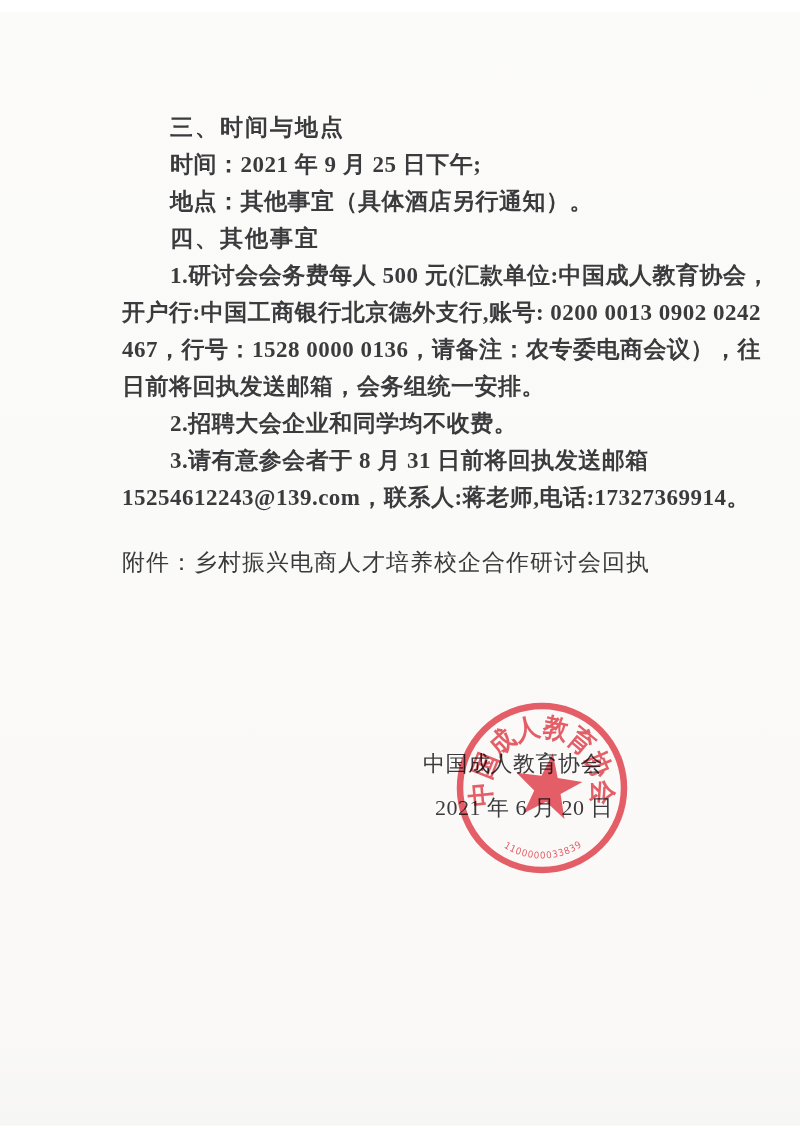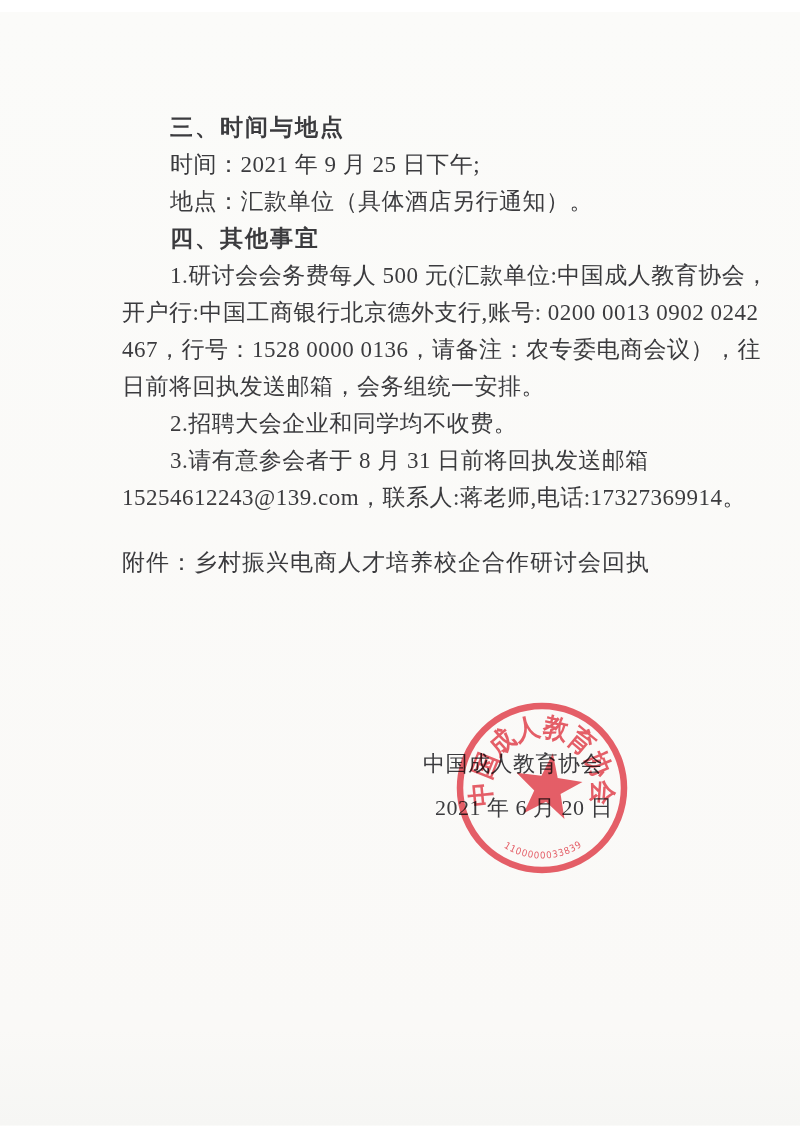--- a/index.html
+++ b/index.html
@@ -22,20 +22,21 @@
     left: 122px;
     top: 97px;
     width: 578px;
     font-size: 23px;
   }
   .line {
     height: 37px;
     line-height: 37px;
     white-space: nowrap;
     letter-spacing: 0.5px;
+    font-weight: bold;
   }
   .line.bold { font-weight: bold; letter-spacing: 2px; }
   .line.indent { padding-left: 48px; }
   .attachment-line {
     position: absolute;
     left: 122px;
     top: 532px;
     height: 37px;
     line-height: 37px;
     font-size: 23px;
@@ -83,21 +84,21 @@
   }
 </style>
 </head>
 <body>
 
 <div class="page">
 
   <div class="doc-body">
       <div class="line bold indent">三、时间与地点</div>
       <div class="line indent">时间：2021 年 9 月 25 日下午;</div>
-      <div class="line indent">地点：汇款单位（具体酒店另行通知）。</div>
+      <div class="line indent">地点：其他事宜（具体酒店另行通知）。</div>
       <div class="line bold indent">四、其他事宜</div>
       <div class="line indent">1.研讨会会务费每人 500 元(汇款单位:中国成人教育协会，</div>
       <div class="line">开户行:中国工商银行北京德外支行,账号: 0200 0013 0902 0242</div>
       <div class="line">467，行号：1528 0000 0136，请备注：农专委电商会议），往</div>
       <div class="line">日前将回执发送邮箱，会务组统一安排。</div>
       <div class="line indent">2.招聘大会企业和同学均不收费。</div>
       <div class="line indent">3.请有意参会者于 8 月 31 日前将回执发送邮箱</div>
       <div class="line">15254612243@139.com，联系人:蒋老师,电话:17327369914。</div>
     </div>
 

